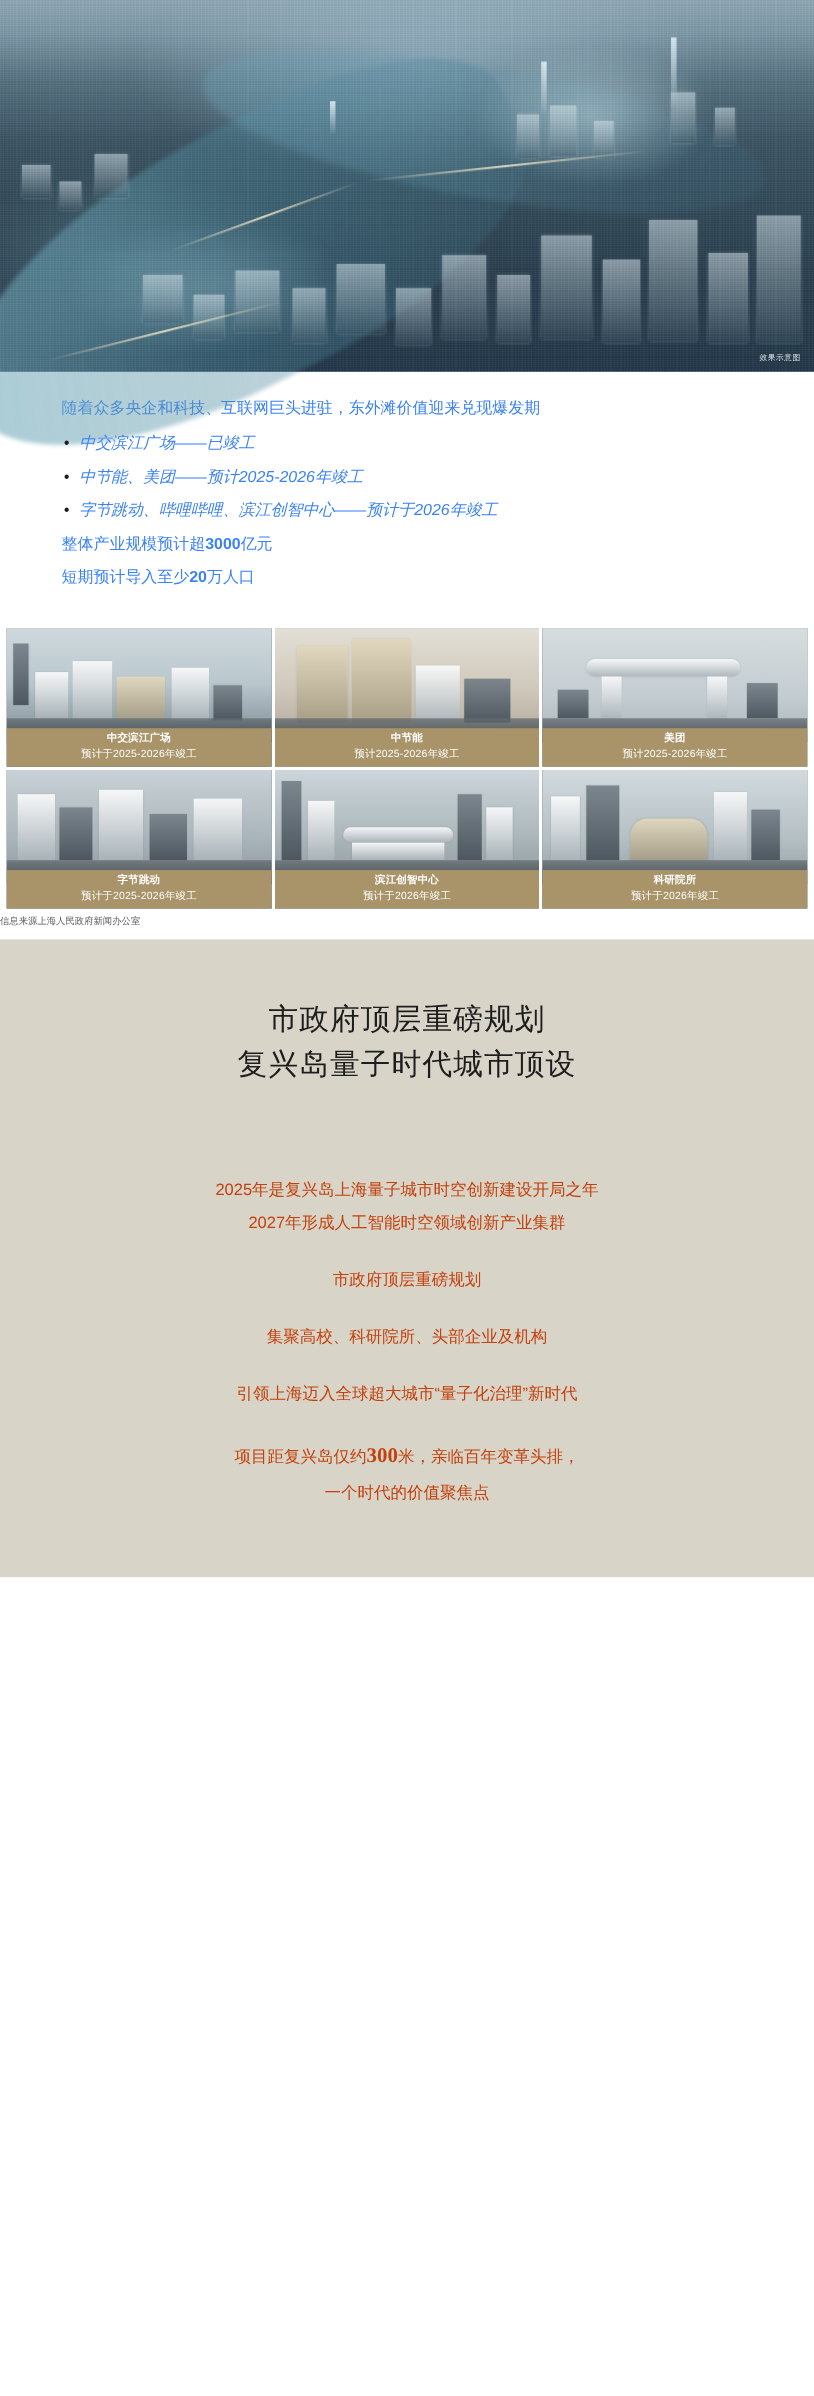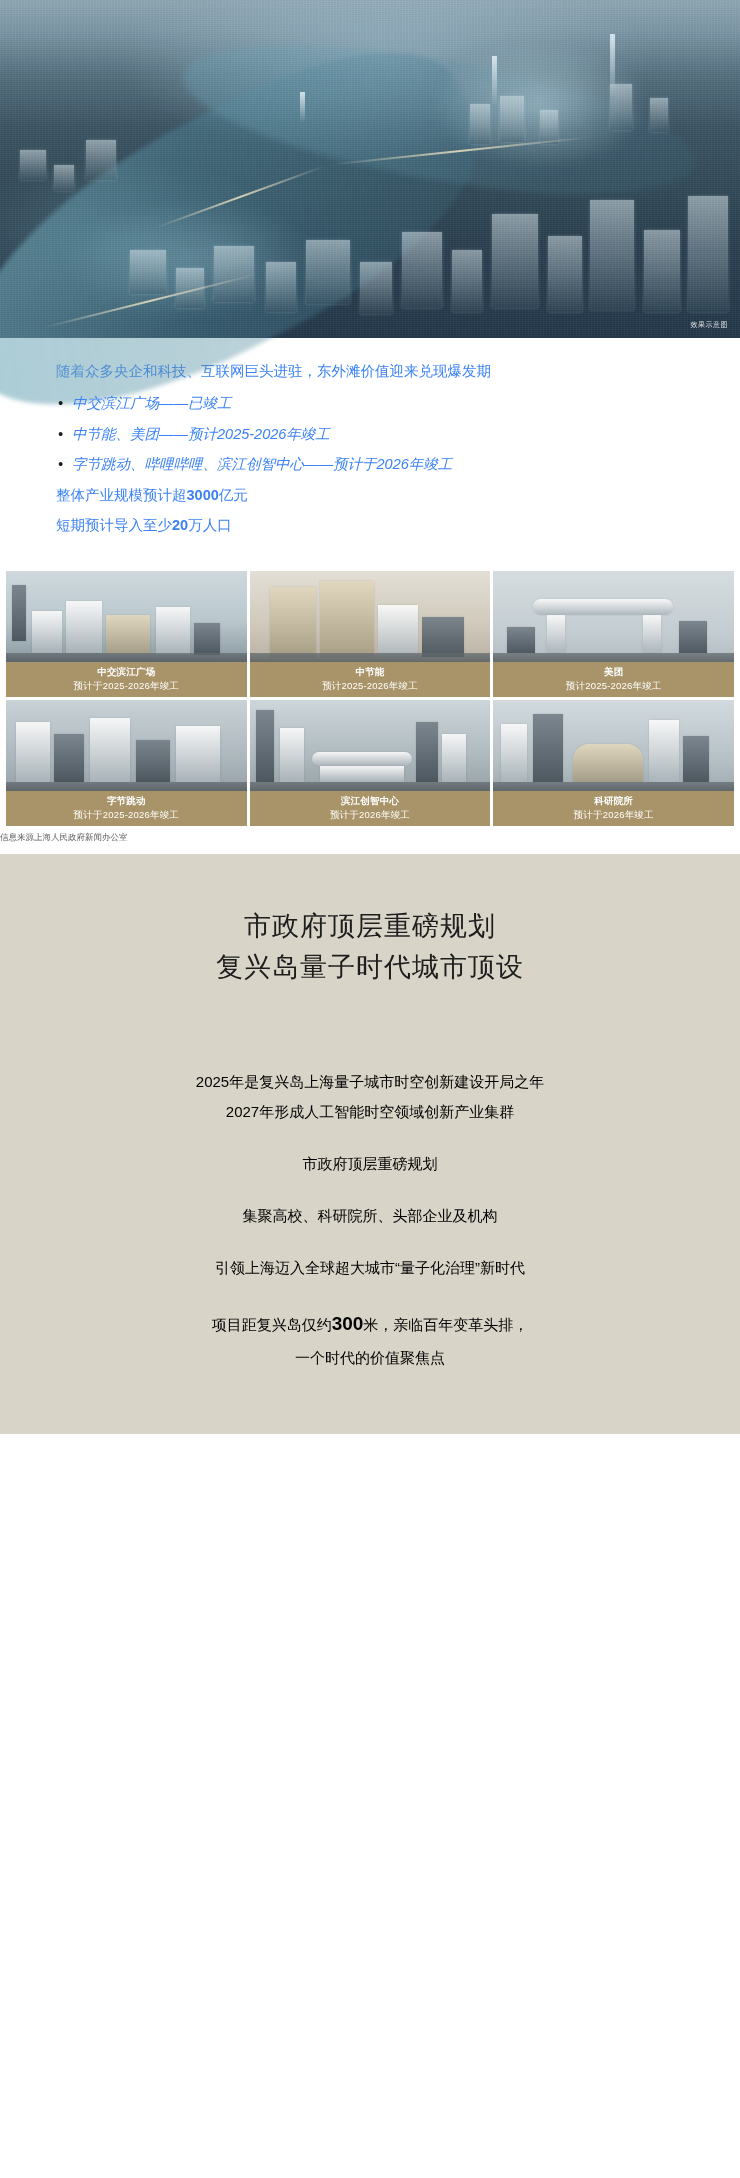--- a/index.html
+++ b/index.html
@@ -244,26 +244,26 @@
     font-style: italic;
     font-size: 34px;
     color: #b79a63;
     opacity: .85;
     letter-spacing: 2px;
     pointer-events: none;
   }
   .facts {
     margin-top: 78px;
     text-align: center;
-    color: #000000;
+    color: #c2410c;
     font-size: 15px;
     line-height: 2.0;
   }
   .facts .row { margin-bottom: 22px; }
-  .facts .row:last-child { margin-bottom: 1px; }
+  .facts .row:last-child { margin-bottom: 1px; font-family: Liberation Serif, serif; }
   .facts b { font-weight: 700; font-size: 19px; }
 </style>
 </head>
 <body>
 
 <div class="page">
 
   <div class="hero">
     <div class="river"></div>
     <div class="river2"></div>

